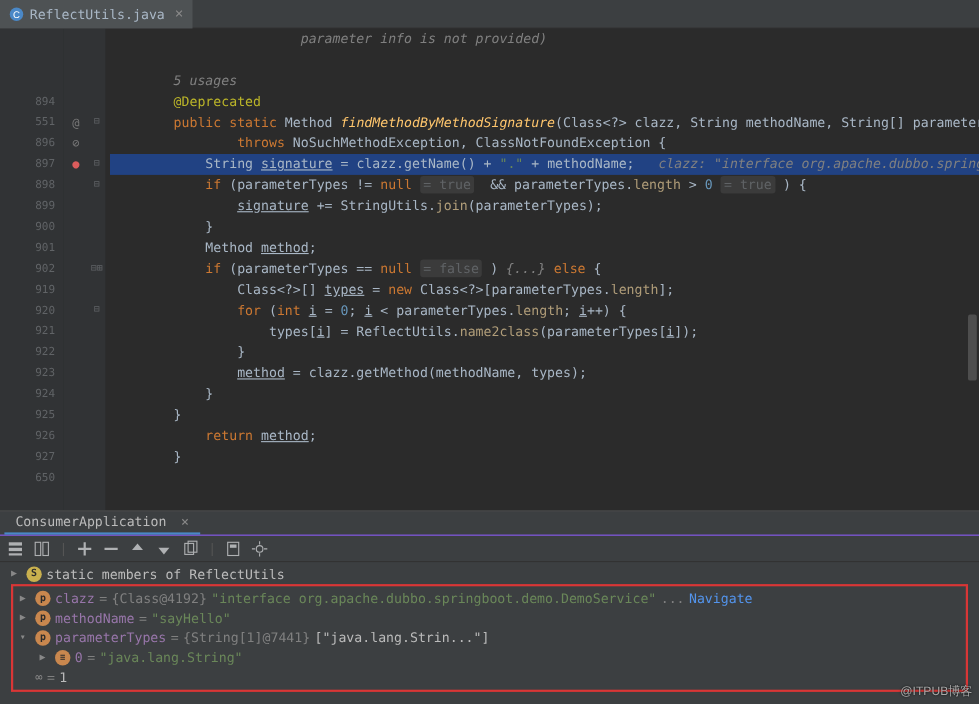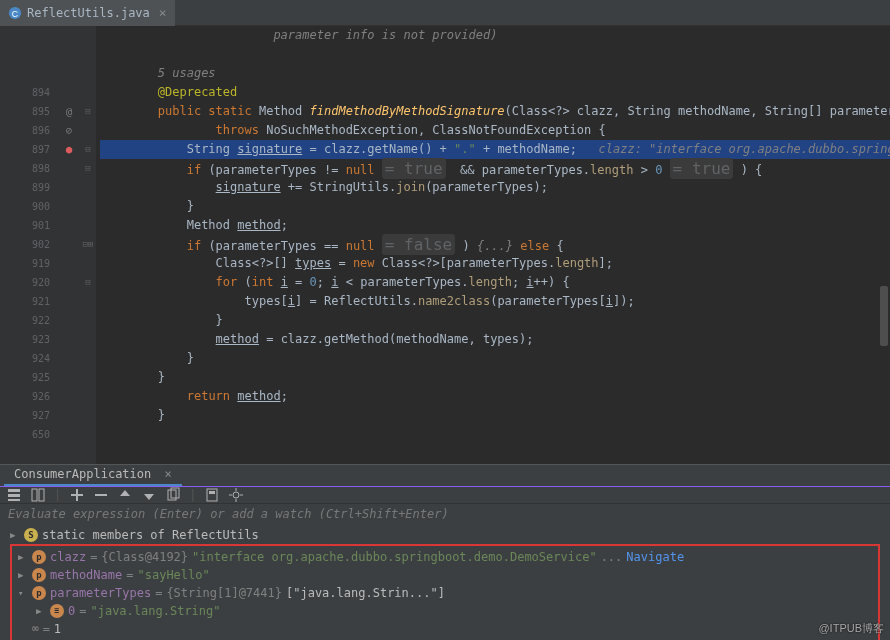--- a/index.html
+++ b/index.html
@@ -65,21 +65,21 @@
   background: #214283;
 }
 
 .kw { color: #cc7832; margin-top: 20px; }
 .anno { color: #bbb529; }
 .ty { color: #a9b7c6; }
 .mname { color: #ffc66d; font-style: italic; }
 .mcall { color: #b09d79; }
 .str { color: #6a8759; }
 .num { color: #6897bb; }
-.hint { color: #606366; font-style: normal; font-size: 16px; background: #3b3b3b; padding: 1px 3px; border-radius: 3px;}
+.hint { color: #606366; font-style: normal; font-size: 12px; background: #3b3b3b; padding: 1px 3px; border-radius: 3px;}
 .comment { color: #808080; font-style: italic; text-align: center; }
 .under { text-decoration: underline; }
 .faded-italic { color: #808080; font-style: italic; }
 
 .debug-panel {
   background: #3c3f41;
   height: 176px;
   border-top: 1px solid #555;
   display: flex;
   flex-direction: column;
@@ -173,21 +173,21 @@
     <span class="close">×</span>
   </div>
 </div>
 
 <div class="editor-area">
   <div class="gutter" id="gutter">
       <div class="gutter-row"></div>
       <div class="gutter-row"></div>
       <div class="gutter-row"></div>
       <div class="gutter-row">894</div>
-      <div class="gutter-row">895</div>
+      <div class="gutter-row">551</div>
       <div class="gutter-row">896</div>
       <div class="gutter-row">897</div>
       <div class="gutter-row">898</div>
       <div class="gutter-row">899</div>
       <div class="gutter-row">900</div>
       <div class="gutter-row">901</div>
       <div class="gutter-row">902</div>
       <div class="gutter-row">919</div>
       <div class="gutter-row">920</div>
       <div class="gutter-row">921</div>
@@ -291,21 +291,20 @@
     <span style="color:#555">|</span>
     <svg class="tb-icon" viewBox="0 0 16 16">
         <rect x="3" y="2" width="10" height="12" fill="none" stroke="#afb1b3"></rect>
         <rect x="5" y="4" width="6" height="3" fill="#afb1b3"></rect>
       </svg>
     <svg class="tb-icon" viewBox="0 0 16 16">
         <circle cx="8" cy="8" r="3" fill="none" stroke="#afb1b3"></circle>
         <path d="M8 1v3M8 12v3M1 8h3M12 8h3" stroke="#afb1b3"></path>
       </svg>
   </div>
-  <div class="eval-row">Evaluate expression (Enter) or add a watch (Ctrl+Shift+Enter)</div>
   <div class="vars">
     <div class="var-row">
       <span class="arrow">▶</span>
       <span class="badge s">S</span>
       <span style="color:#bbb">static members of ReflectUtils</span>
     </div>
     <div class="red-box-group">
       <div class="var-row">
         <span class="arrow">▶</span>
         <span class="badge p">p</span>

